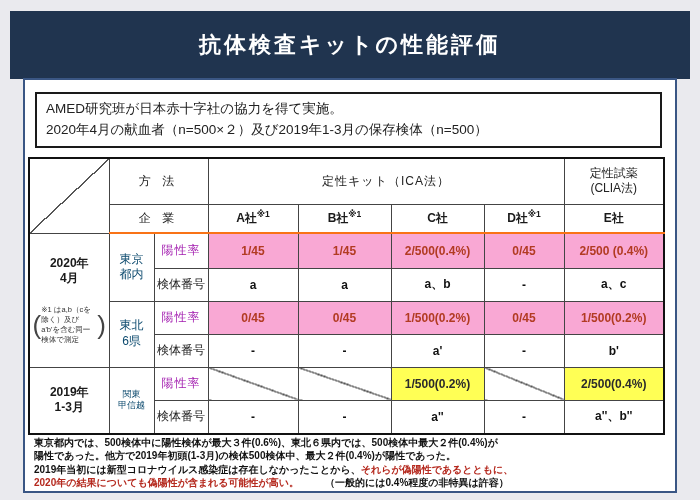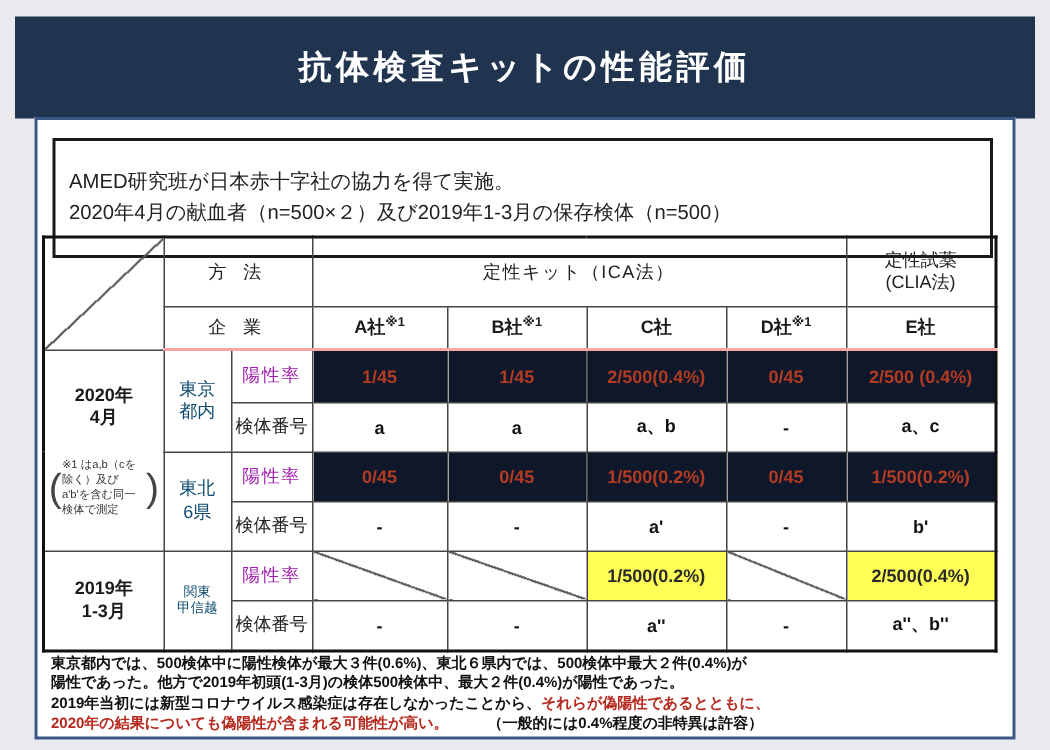--- a/index.html
+++ b/index.html
@@ -15,21 +15,21 @@
   }
   .title-bar h1{
     margin:0;color:#fff;font-size:22px;font-weight:bold;letter-spacing:3px;
   }
   .panel{
     position:absolute;left:23px;top:78px;width:650px;height:411px;
     background:#fff;border:2px solid #3a5684;
   }
   .intro-box{
     position:absolute;left:10px;top:12px;width:605px;
-    border:2px solid #1a1a1a;padding:17px 9px;
+    border:2px solid #1a1a1a;padding:5px 9px;
     font-size:13.5px;line-height:1.55;color:#222;
   }
   table.results{
     position:absolute;left:3px;top:77px;
     border-collapse:collapse;table-layout:fixed;
     border:2px solid #111;
     padding-left:32px;
   }
   table.results td{
     border:1px solid #444;text-align:center;vertical-align:middle;
@@ -42,35 +42,35 @@
   td.clia{font-size:12px;letter-spacing:0;white-space:pre-line;line-height:1.3;}
   td.co{font-weight:bold;font-size:14px;letter-spacing:0;}
   td.co sup{font-size:8.5px;font-weight:bold;vertical-align:super;}
   td.yearcell{font-weight:bold;font-size:15px;white-space:pre-line;line-height:1.3;margin-top:20px;}
   td.year2020{border-bottom:1px dashed #555;}
   td.year2019{border-top:1px dashed #555;}
   td.region{font-size:11px;white-space:pre-line;line-height:1.3;color:#0c4a6e;margin-left:12px;}
   td.region.kanto{font-size:9px;}
   td.lblpos{font-size:12px;letter-spacing:1px;color:#a21caf;}
   td.lblspec{font-size:10px;color:#222;}
-  td.pos{background:#0f172a;color:#b23b22;font-weight:bold;font-size:13px;}
+  td.pos{background:#f9a8d4;color:#b23b22;font-weight:bold;font-size:13px;}
   td.posy{background:#ffff55;color:#2b2b2b;font-weight:bold;font-size:13px;}
   td.val{font-weight:bold;font-size:13px;color:#111;}
   td.diag{
     background-image:linear-gradient(to top right,
       transparent calc(50% - 0.7px),#555 calc(50% - 0.7px),
       #555 calc(50% + 0.7px),transparent calc(50% + 0.7px));
   }
   td.corner{
     border-bottom:2px solid #111;
     background-image:linear-gradient(to bottom right,
       transparent calc(50% - 0.7px),#555 calc(50% - 0.7px),
       #555 calc(50% + 0.7px),transparent calc(50% + 0.7px));
   }
-  tr.h2 td{border-bottom:2px solid #fca5a5;}
+  tr.h2 td{border-bottom:2px solid #f97316;}
   .note-wrap{
     display:flex;align-items:center;justify-content:center;margin-top:3px;
   }
   .note-paren{font-size:26px;font-weight:200;color:#444;line-height:1;}
   .note-text{
     font-size:7.5px;font-weight:normal;text-align:left;width:56px;
     line-height:1.3;color:#333;letter-spacing:0;
   }
   .footnote{
     position:absolute;left:9px;top:356px;width:632px;

